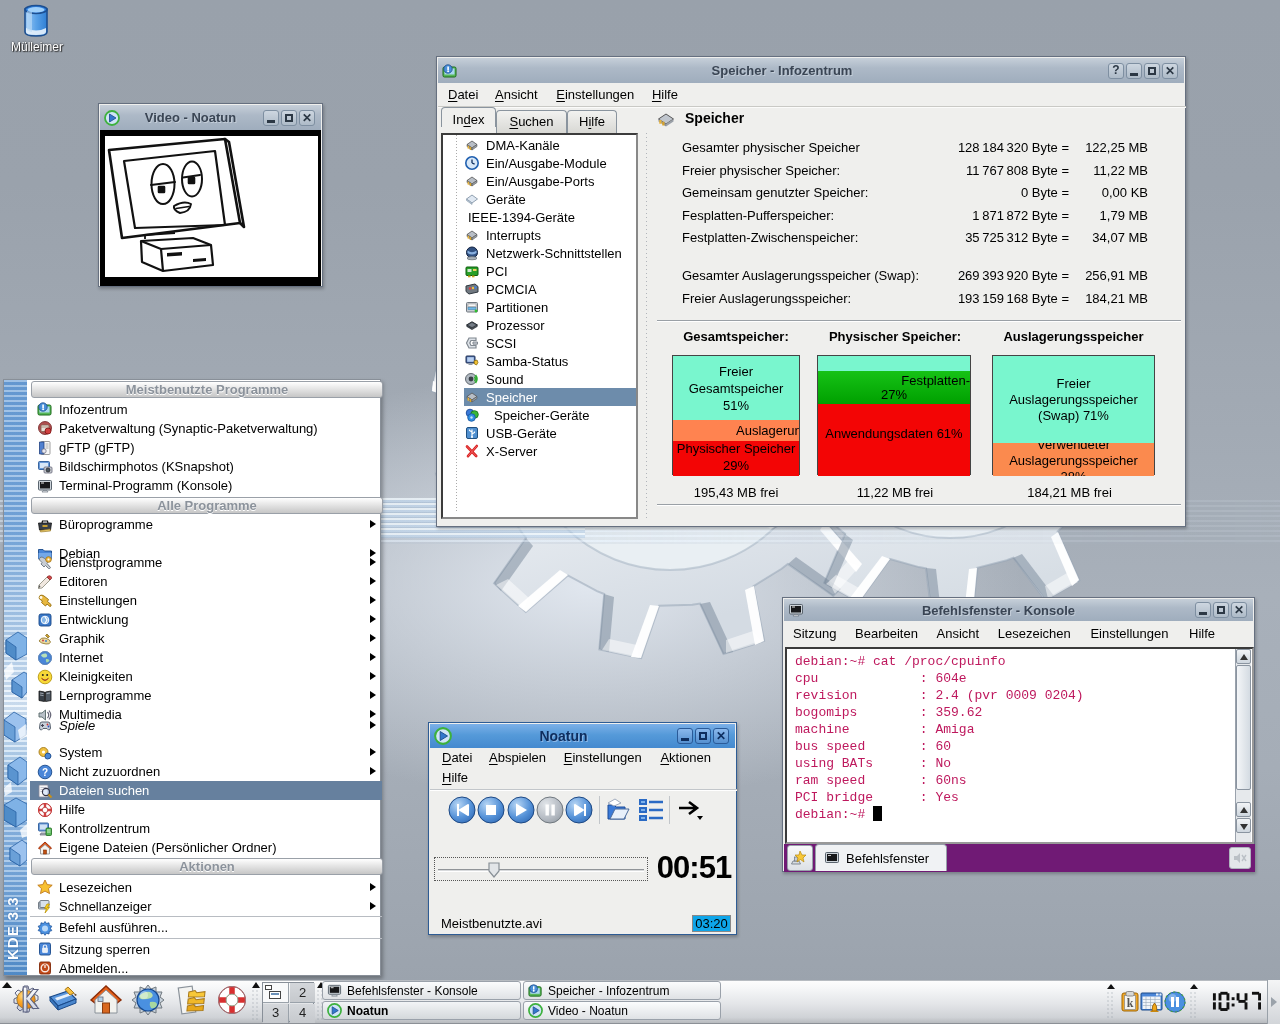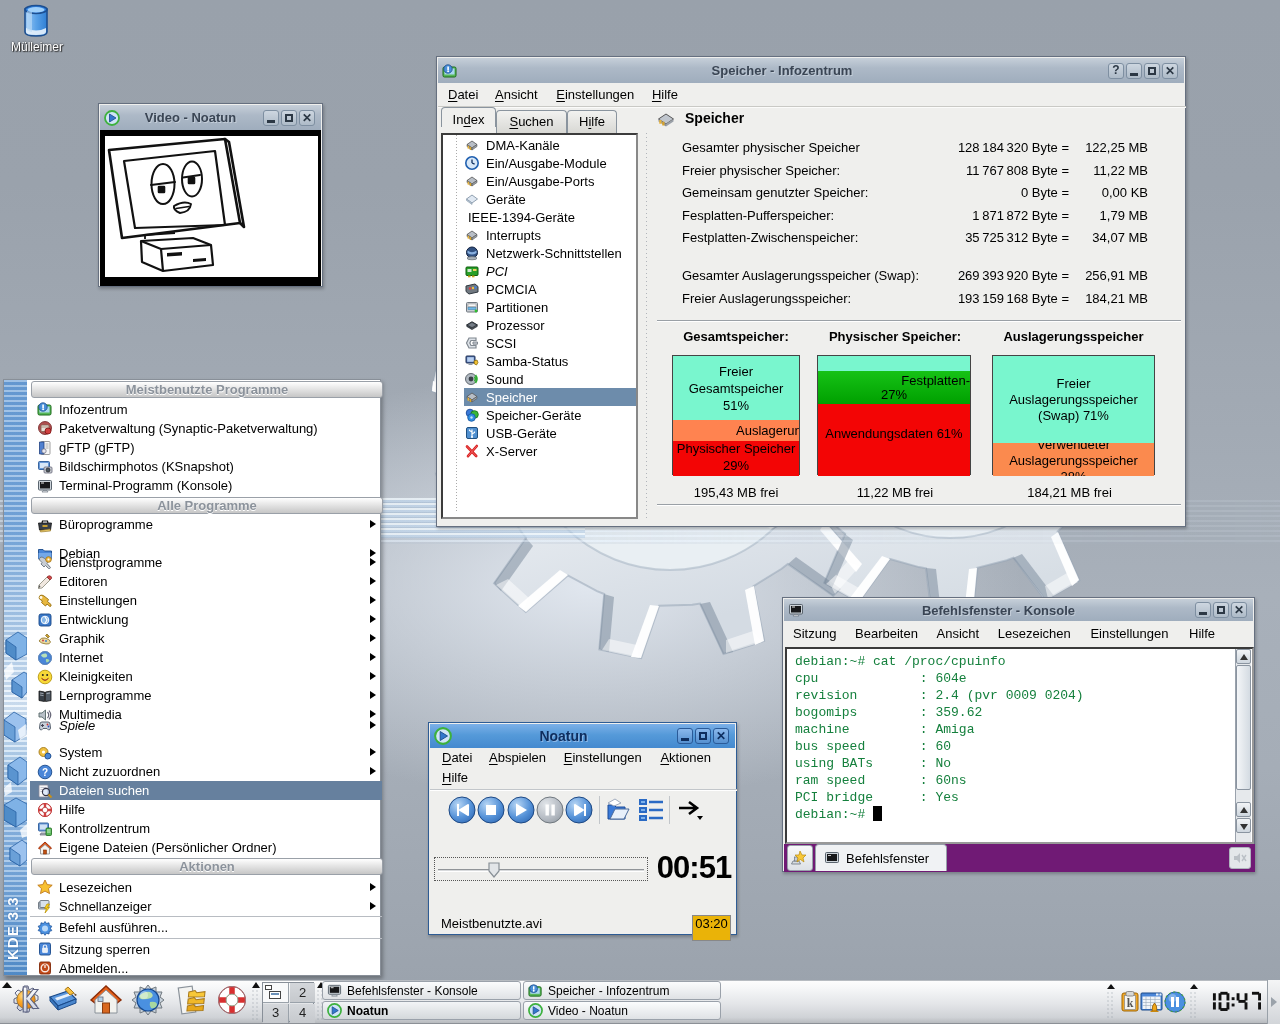--- a/index.html
+++ b/index.html
@@ -271,21 +271,21 @@
         </div>
 <div class="titem" style="">
           <span style="width:21px;flex:none;"></span>
           <svg class="ti" viewBox="0 0 16 16">
             <rect x="2" y="4" width="12" height="8.5" rx="1" fill="#28a028" stroke="#0c5c0c" stroke-width="1"></rect>
             <rect x="3.5" y="6" width="4" height="3" fill="#d0e8d0"></rect>
             <rect x="9" y="6" width="3.5" height="2" fill="#f0d060"></rect>
             <rect x="4" y="12.5" width="2.5" height="1.8" fill="#c8a820"></rect>
             <rect x="8" y="12.5" width="2.5" height="1.8" fill="#c8a820"></rect>
           </svg>
-          <span style="margin-left:6px;font-style:italic;">PCI</span>
+          <span style="margin-left:6px;">PCI</span>
         </div>
 <div class="titem" style="">
           <span style="width:21px;flex:none;"></span>
           <svg class="ti" viewBox="0 0 16 16">
             <path d="M2 5 L11 3 L14 5.5 L14 11 L5 13 L2 10.5 Z" fill="#707880" stroke="#303840" stroke-width="1"></path>
             <circle cx="6" cy="7.5" r="1.2" fill="#e04040"></circle>
             <circle cx="9" cy="7" r="1.2" fill="#f0c040"></circle>
             <circle cx="11.5" cy="6.5" r="1.2" fill="#4080e0"></circle>
           </svg>
           <span style="margin-left:6px;">PCMCIA</span>
@@ -352,21 +352,21 @@
           </span>
         </div>
 <div class="titem" style="">
           <span style="width:21px;flex:none;"></span>
           <svg class="ti" viewBox="0 0 16 16">
             <circle cx="6" cy="6" r="3.8" fill="#3a7ad8" stroke="#1a4a98" stroke-width="0.9"></circle>
             <circle cx="10.5" cy="7.5" r="3.8" fill="#38b838" stroke="#187818" stroke-width="0.9"></circle>
             <circle cx="7.5" cy="10.5" r="3.8" fill="#3090e0" stroke="#1a5aa8" stroke-width="0.9"></circle>
             <circle cx="7.5" cy="10.5" r="1.2" fill="#c8e0f8"></circle>
           </svg>
-          <span style="margin-left:6px;">Speicher-Geräte</span>
+          <span style="margin-left:14px;">Speicher-Geräte</span>
         </div>
 <div class="titem" style="">
           <span style="width:21px;flex:none;"></span>
           <svg class="ti" viewBox="0 0 16 16">
             <rect x="2.5" y="2.5" width="11" height="11" rx="1.5" fill="#5090d0" stroke="#205080" stroke-width="1"></rect>
             <path d="M8 4.5 L8 12 M8 7 L5.5 5.5 L5.5 4.5 M8 9 L10.5 7.5 L10.5 6.5" stroke="#fff" stroke-width="1.2" fill="none"></path>
             <circle cx="8" cy="12" r="1" fill="#fff"></circle>
           </svg>
           <span style="margin-left:6px;">USB-Geräte</span>
         </div>
@@ -442,21 +442,21 @@
   </div>
   <div class="abs" style="left:1px;top:23px;height:25px;font-size:13px;line-height:25px;">
     <span style="margin-left:9px;">Sitzung</span>
     <span style="margin-left:15px;">Bearbeiten</span>
     <span style="margin-left:15px;">Ansicht</span>
     <span style="margin-left:15px;">Lesezeichen</span>
     <span style="margin-left:16px;">Einstellungen</span>
     <span style="margin-left:17px;">Hilfe</span>
   </div>
   <div class="abs" style="left:2px;top:49px;width:469px;height:197px;background:#fff;border:2px solid #3a3a3a;border-right-color:#999;border-bottom-color:#999;">
-    <pre style="font-family:'Liberation Mono',monospace;font-size:13px;line-height:17px;margin:4px 0 0 8px;color:#15803d;">debian:~# cat /proc/cpuinfo
+    <pre style="font-family:'Liberation Mono',monospace;font-size:13px;line-height:17px;margin:4px 0 0 8px;color:#be185d;">debian:~# cat /proc/cpuinfo
 cpu             : 604e
 revision        : 2.4 (pvr 0009 0204)
 bogomips        : 359.62
 machine         : Amiga
 bus speed       : 60
 using BATs      : No
 ram speed       : 60ns
 PCI bridge      : Yes
 debian:~# <span style="display:inline-block;width:9px;height:15px;background:#000;vertical-align:-3px;"></span></pre>
     <div class="abs" style="right:1px;top:0px;width:16px;height:193px;background:#e6e9ec;border-left:1px solid #9aa2ac;">
@@ -574,21 +574,21 @@
   </div>
 
   <div class="abs" style="left:5px;top:134px;width:214px;height:24px;border:1px dotted #555;">
     <div class="abs" style="left:3px;top:11px;width:206px;height:3px;border-top:1px solid #909498;border-bottom:1px solid #fff;background:#d8dadc;"></div>
     <svg class="abs" style="left:52px;top:4px;" width="14" height="16" viewBox="0 0 14 16">
         <path d="M2 1 L12 1 L12 9 L7 15 L2 9 Z" fill="#e2e5e8" stroke="#888f96" stroke-width="1.2"></path>
       </svg>
   </div>
   <div class="abs" style="left:224px;top:127px;width:82px;text-align:center;font-size:31px;font-weight:bold;letter-spacing:-1px;font-stretch:condensed;">00:51</div>
   <div class="abs" style="left:12px;top:193px;font-size:13px;">Meistbenutzte.avi</div>
-  <div class="abs" style="left:263px;top:192px;width:39px;height:26px;border:1px solid #888;background:#eab308;text-align:center;font-size:13px;line-height:16px;">03:20</div>
+  <div class="abs" style="left:263px;top:192px;width:39px;height:17px;border:1px solid #888;background:#0ea5e9;text-align:center;font-size:13px;line-height:16px;">03:20</div>
 </div>
 
 <div class="abs" style="left:3px;top:379px;width:378px;height:597px;background:#fff;border:1px solid #888f98;box-shadow:2px 3px 4px rgba(0,0,0,0.3);">
 <div class="abs" style="left:0;top:0;width:23px;height:595px;background:linear-gradient(180deg,#6ca0d8 0%,#7cacdf 25%,#cfe2f4 47%,#e8f2fb 55%,#b8d4ee 65%,#88b4e2 78%,#5590cc 100%);">
 <div class="abs" style="left:0;top:0;width:23px;height:595px;background:repeating-linear-gradient(180deg,rgba(255,255,255,0.35) 0 2px,rgba(60,110,170,0.18) 2px 5px);"></div>
 <svg class="abs" style="left:0;top:230px;" width="23" height="290" viewBox="0 0 23 290">
 <g stroke="#2a62a4" stroke-width="0.8">
 <path d="M2 30 L14 22 L23 28 L23 44 L12 50 L2 43 Z" fill="#7fb2e6"></path>
 <path d="M2 30 L12 37 L12 50 L2 43 Z" fill="#4f8cc8"></path>
 <path d="M8 70 L20 62 L23 64 L23 82 L18 88 L8 82 Z" fill="#8ab8ea"></path>

